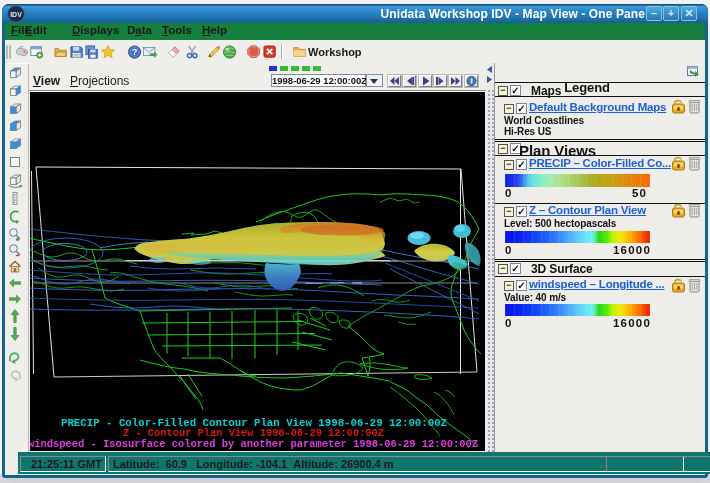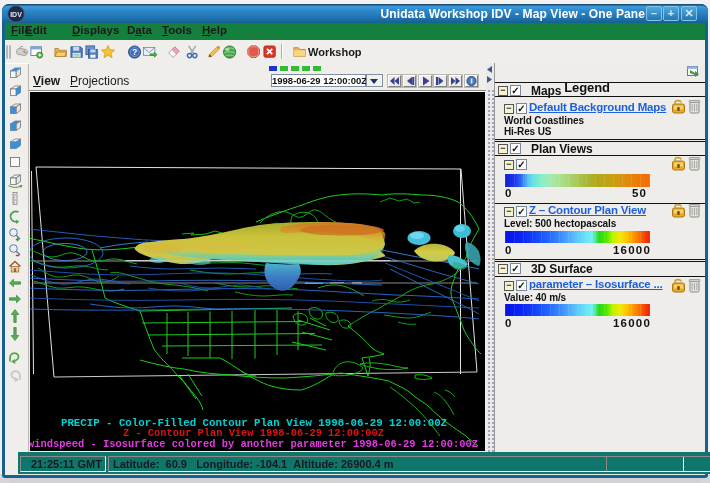--- a/index.html
+++ b/index.html
@@ -528,25 +528,26 @@
   <div class="collapse" style="left:9px;top:41px;">−</div>
   <div class="checkbox" style="left:21px;top:40px;">✓</div>
   <div class="link" style="left:34px;top:38px;">Default Background Maps</div>
   <div class="lgtxt small" style="left:9px;top:52px;">World Coastlines</div>
   <div class="lgtxt small" style="left:9px;top:63px;">Hi-Res US</div>
 
   <div class="hline" style="top:76px;"></div>
   <div class="hline" style="top:78px;"></div>
   <div class="collapse" style="left:3px;top:81px;">−</div>
   <div class="checkbox" style="left:15px;top:80px;">✓</div>
-  <div class="lgtxt" style="left:36px;top:79px;font-size:12px;">Plan Views</div>
+  <div class="lgtxt" style="left:24px;top:79px;font-size:15px;">Plan Views</div>
   <div class="hline" style="top:92px;"></div>
 
   <div class="collapse" style="left:9px;top:97px;">−</div>
   <div class="checkbox" style="left:21px;top:96px;">✓</div>
+  <div class="link" style="left:34px;top:94px;">PRECIP – Color-Filled Co...</div>
   <div class="colorbar" style="top:111px;background:linear-gradient(90deg,
      #0d1fd6 0%,#2038e8 7%,#2f66f2 11%,#5ac8ee 16%,#6fe8d8 21%,#8feec0 27%,
      #a8e8a8 33%,#aade84 40%,#a8cc5e 48%,#a8b838 56%,#b0a81e 63%,#bda414 70%,
      #cf9a10 77%,#e2880c 85%,#ef7708 93%,#f66b04 100%);"></div>
   <div class="cbnum" style="left:10px;top:124px;">0</div>
   <div class="cbnum" style="left:137px;top:124px;">50</div>
   <div class="hline" style="top:140px;"></div>
 
   <div class="collapse" style="left:9px;top:144px;">−</div>
   <div class="checkbox" style="left:21px;top:143px;">✓</div>
@@ -561,21 +562,21 @@
 
   <div class="hline" style="top:196px;"></div>
   <div class="hline" style="top:198px;"></div>
   <div class="collapse" style="left:3px;top:201px;">−</div>
   <div class="checkbox" style="left:15px;top:200px;">✓</div>
   <div class="lgtxt" style="left:36px;top:199px;font-size:12px;">3D Surface</div>
   <div class="hline" style="top:213px;"></div>
 
   <div class="collapse" style="left:9px;top:218px;">−</div>
   <div class="checkbox" style="left:21px;top:217px;">✓</div>
-  <div class="link" style="left:34px;top:215px;">parameter – Isosurface ...</div>
+  <div class="link" style="left:34px;top:215px;">windspeed – Longitude ...</div>
   <div class="lgtxt small" style="left:9px;top:229px;">Value: 40 m/s</div>
   <div class="colorbar" style="top:241px;height:12px;background:linear-gradient(90deg,
      #0714e8 0%,#0a22f4 10%,#1240fa 20%,#2062ff 29%,#3a8aff 38%,#55b4fd 46%,
      #63d8f8 53%,#6ef2f2 60%,#27d816 65%,#52e800 70%,#b4f200 74%,#f2ea00 79%,
      #fec400 84%,#fe9400 89%,#fa6000 94%,#f21800 100%);"></div>
   <div class="cbnum" style="left:10px;top:254px;">0</div>
   <div class="cbnum" style="left:118px;top:254px;">16000</div>
   <svg width="34" height="260" style="position:absolute;left:177px;top:36px;">
     <defs>
       <g id="lock">

